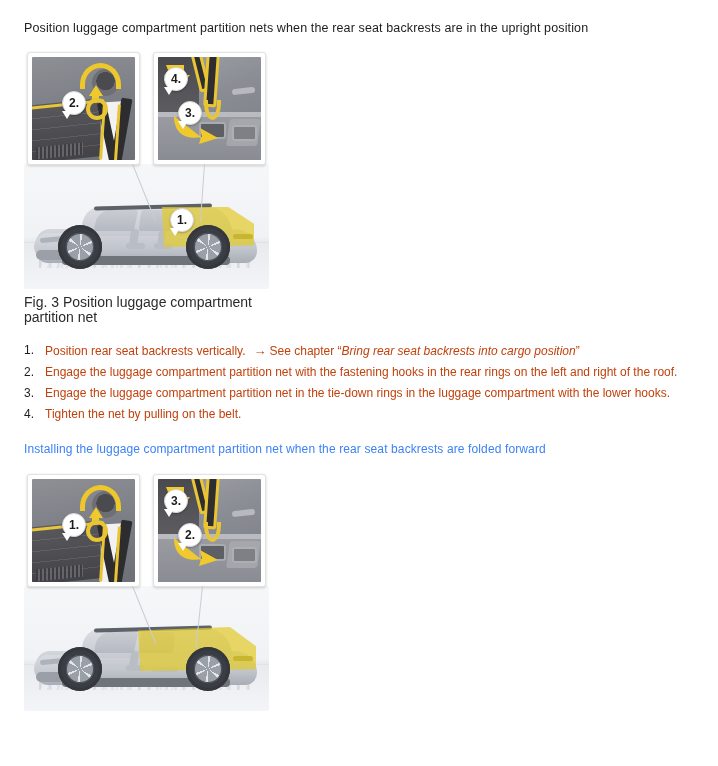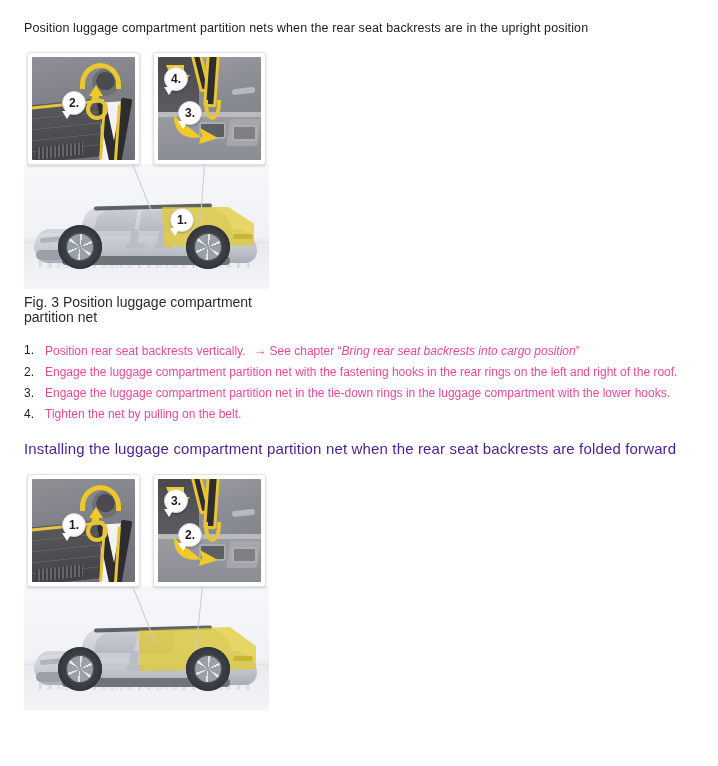--- a/index.html
+++ b/index.html
@@ -20,23 +20,23 @@
 
   .heading {
     font-size: 12.5px;
     line-height: 16px;
     color: #1d1d1d;
     padding: 20px 0 0 24px;
     letter-spacing: 0.01em;
   }
 
   .subheading {
-    font-size: 15px;
+    font-size: 12px;
     line-height: 16px;
-    color: #4c1d95;
+    color: #3b82f6;
     padding: 0 0 0 24px;
     letter-spacing: 0.01em;
   }
 
   
   .figure {
     position: relative;
     width: 245px;
     margin-left: 24px;
   }
@@ -540,21 +540,21 @@
     padding: 0 0 0 24px;
     list-style: none;
     counter-reset: step;
   }
   ol.steps li {
     counter-increment: step;
     position: relative;
     font-size: 12px;
     line-height: 21px;
     padding-left: 21px;
-    color: #ec4899;
+    color: #c2410c;
     white-space: nowrap;
   }
   ol.steps li::before {
     content: counter(step) ".";
     position: absolute;
     left: 0;
     color: #1d1d1d;
   }
   .arrow-ref {
     display: inline-block;

